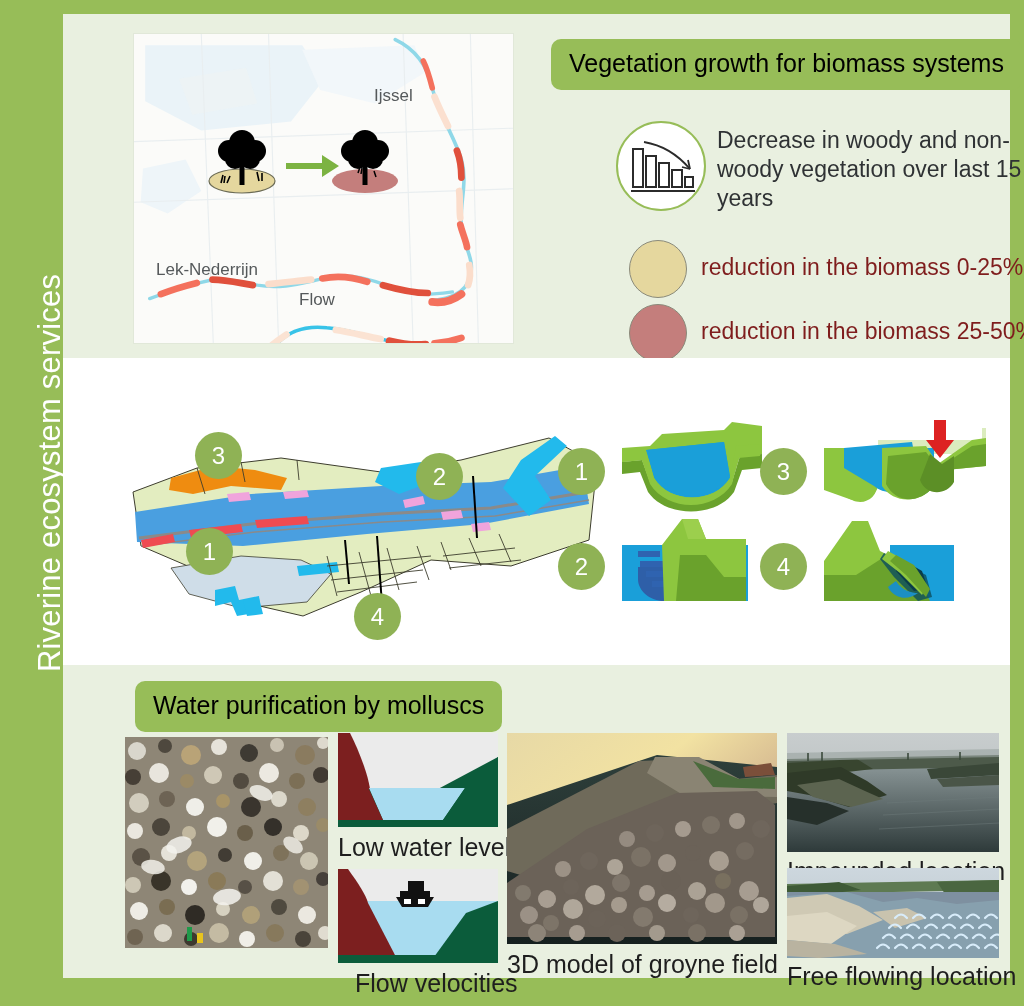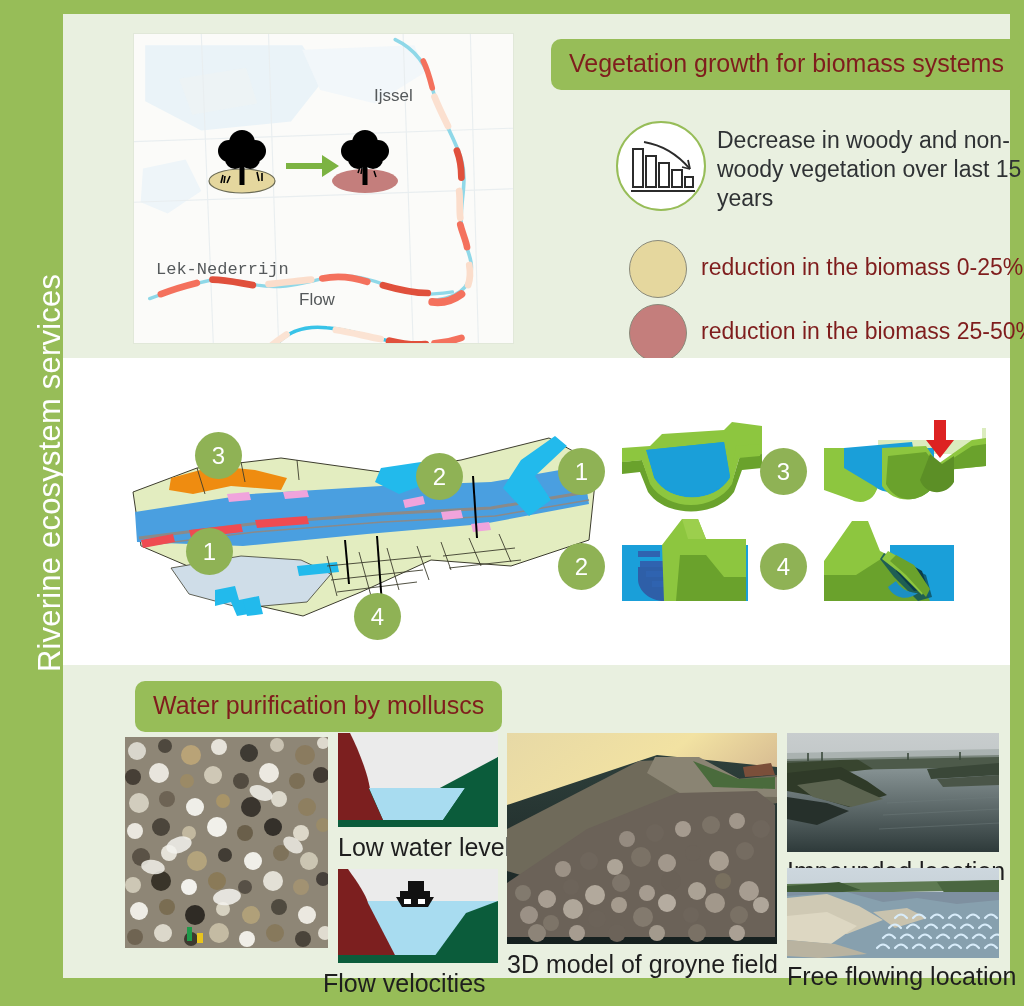--- a/index.html
+++ b/index.html
@@ -32,21 +32,21 @@
   
   .panel{position:absolute;left:63px;width:947px;}
   #panel-top{top:14px;height:344px;background:#e9f0e0;}
   #panel-mid{top:358px;height:307px;background:#ffffff;}
   #panel-bot{top:665px;height:313px;background:#e9f0e0;}
 
   
   .pill{
     position:absolute;
     background:#97bd58;
-    color:#7f1d1d;
+    color:#000000;
     border-radius:10px;
     font-size:25px;
     line-height:1;
     padding:12px 18px 14px 18px;
     white-space:nowrap;
     box-sizing:border-box;
   }
   #pill-veg{left:488px;top:25px;}
   #pill-fish{left:72px;top:22px;}
   #pill-water{left:72px;top:16px;}
@@ -55,21 +55,21 @@
   #map-card{
     position:absolute;left:71px;top:20px;width:379px;height:309px;
     background:#fbfbf9;box-shadow:0 0 0 1px rgba(0,0,0,.03);
     overflow:hidden;
   }
   #map-card .mapsvg{position:absolute;inset:0;}
   .maplbl{
     position:absolute;color:#55595b;font-size:17px;white-space:nowrap;
   }
   #lbl-ijssel{left:240px;top:52px;}
-  #lbl-lek{left:22px;top:226px;font-family:Liberation Mono, monospace;}
+  #lbl-lek{left:22px;top:226px;}
   #lbl-waal{left:165px;top:256px;}
 
   
   .treegrp{position:absolute;}
   #tree-a{left:73px;top:95px;}
   #tree-b{left:196px;top:95px;}
   #map-arrow{position:absolute;left:152px;top:119px;}
 
   
   #veg-icon{
@@ -116,21 +116,21 @@
 
   
   .photo{position:absolute;overflow:hidden;background:#cfcfcf;}
   .caption{
     position:absolute;color:#1e1e1e;font-size:25px;white-space:nowrap;
   }
   #ph-shells{left:62px;top:72px;width:203px;height:211px;}
   #ph-low{left:275px;top:68px;width:160px;height:94px;}
   #cap-low{left:275px;top:168px;}
   #ph-flow{left:275px;top:204px;width:160px;height:94px;}
-  #cap-flow{left:260px;top:304px;}
+  #cap-flow{left:292px;top:304px;}
   #ph-3d{left:444px;top:68px;width:270px;height:211px;}
   #cap-3d{left:444px;top:285px;}
   #ph-imp{left:724px;top:68px;width:212px;height:119px;}
   #cap-imp{left:724px;top:192px;}
   #ph-free{left:724px;top:203px;width:212px;height:90px;}
   #cap-free{left:724px;top:297px;}
 </style>
 </head>
 <body>
 

